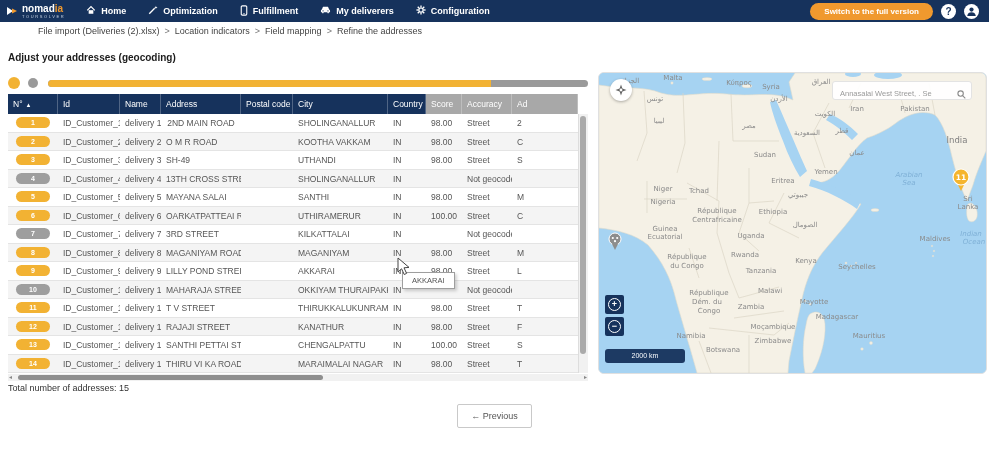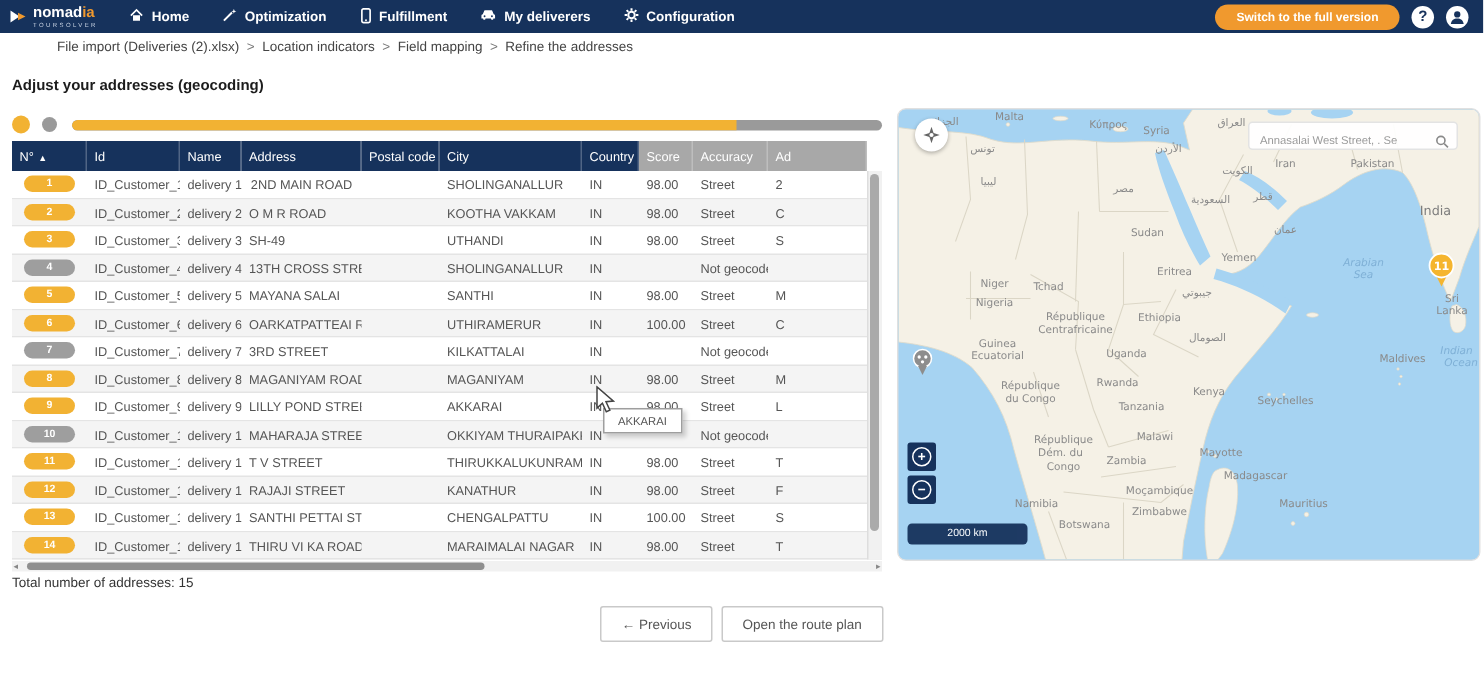--- a/index.html
+++ b/index.html
@@ -413,21 +413,20 @@
   </div>
   <div class="hscroll">
     <span class="harrow" style="left:1px">◂</span>
     <div class="hthumb"></div>
     <span class="harrow" style="right:1px">▸</span>
   </div>
   <div class="total-label">Total number of addresses: 15</div>
 
   <div class="btn-row">
     <button class="btn"><span>←</span> <span>Previous</span></button>
-    <button class="btn">Open the route plan</button>
   </div>
 
   <div class="map">
     <svg class="base" id="map-svg" width="387" height="300" viewBox="0 0 387 300">
       <rect x="0" y="0" width="387" height="300" fill="#a6d3f2"></rect>
 
       <path fill="#f5f1e6" stroke="#dfdbcc" stroke-width="0.6" d="
         M 0,12 C 25,16 45,13 62,20 C 82,26 100,18 128,21 C 152,24 172,18 189,25
         L 194,27 L 190,9 L 196,0 L 387,0 L 387,78
         C 383,88 378,98 374,112 L 368,128

